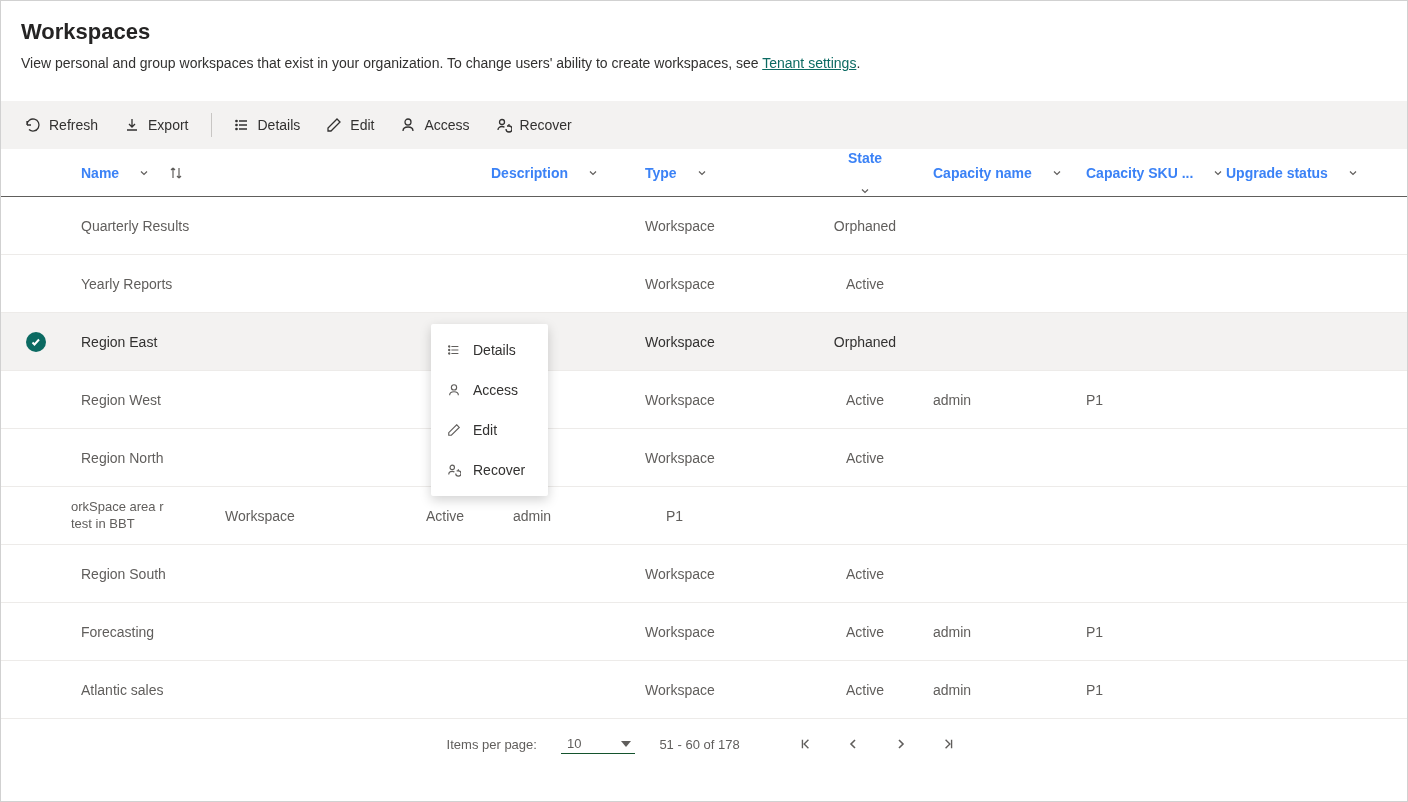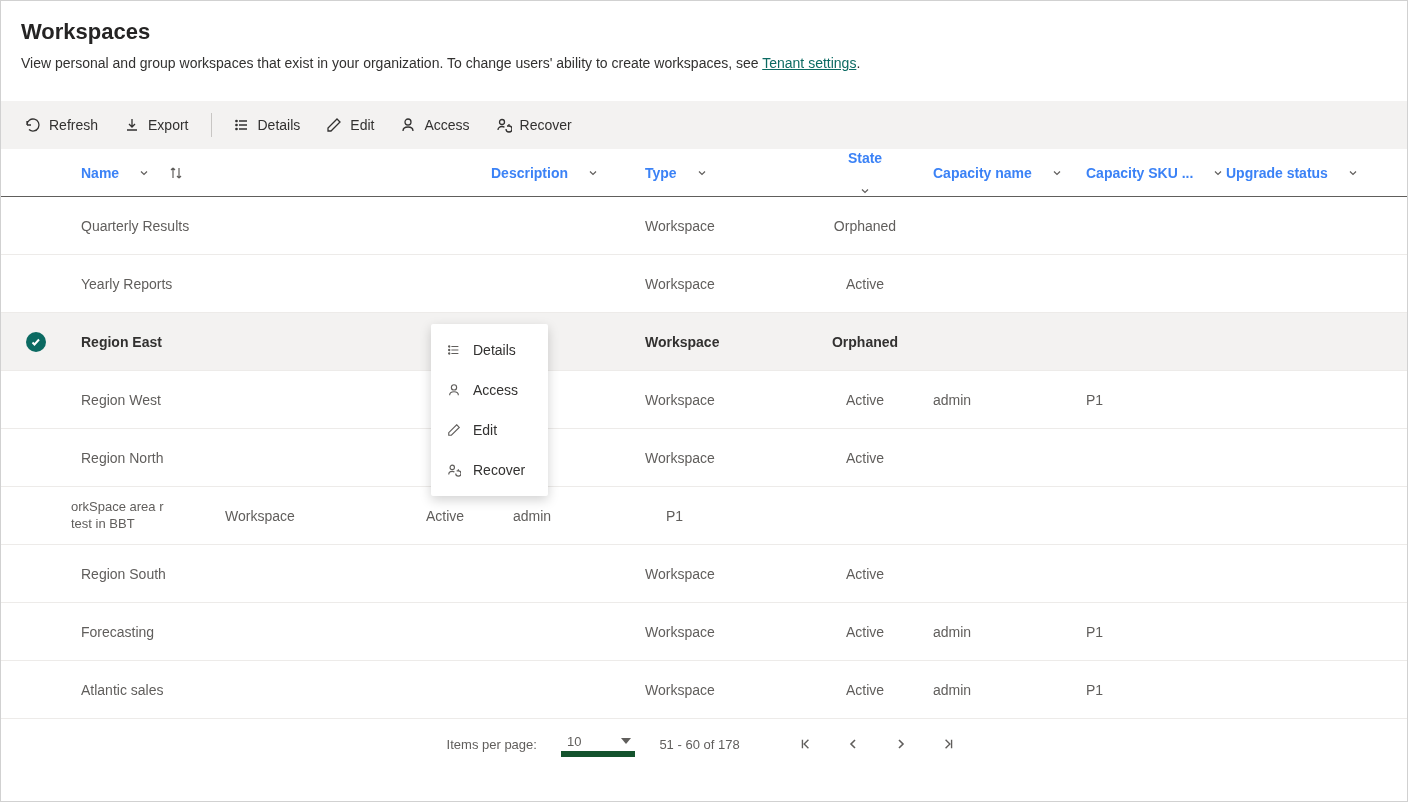--- a/index.html
+++ b/index.html
@@ -97,21 +97,21 @@
 
   .row {
     display: flex;
     align-items: center;
     height: 58px;
     border-bottom: 1px solid #edebe9;
     color: #605e5c;
   }
   .row.selected {
     background: #f3f2f1;
-    font-weight: 700;
+    font-weight: 400;
     color: #323130;
   }
   .row .td { font-size: 14px; }
   .check-circle {
     width: 20px; height: 20px;
     border-radius: 50%;
     background: #0b6a62;
     display: flex;
     align-items: center;
     justify-content: center;
@@ -163,21 +163,21 @@
     height: 50px;
     padding: 0 24px;
     gap: 24px;
     font-size: 13px;
     color: #605e5c;
   }
   .select {
     display: inline-flex;
     align-items: center;
     gap: 40px;
-    border-bottom: 6px solid #14532d;
+    border-bottom: 1px solid #14532d;
     padding: 2px 4px 2px 6px;
     cursor: pointer;
     min-width: 50px;
   }
   .pager-btns {
     display: flex;
     gap: 24px;
     align-items: center;
   }
   .pager-btn {

